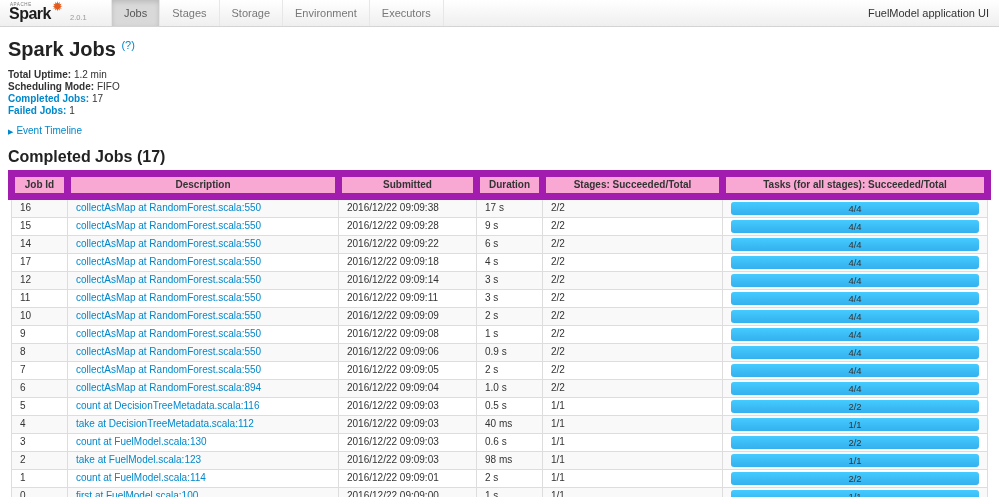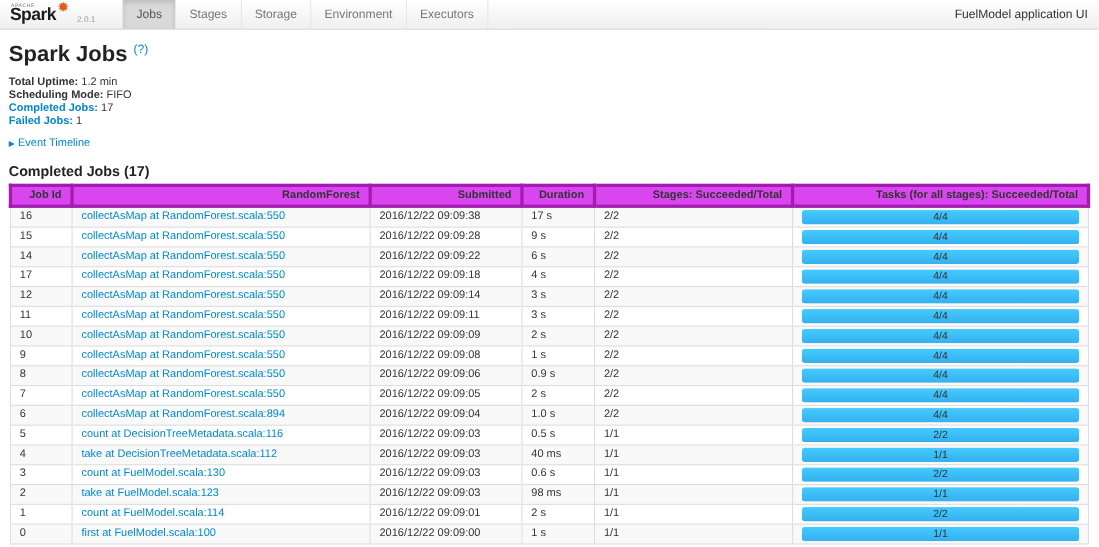--- a/index.html
+++ b/index.html
@@ -38,26 +38,26 @@
   
   .content { padding: 0 8px; }
   .page-title { font-size: 20px; font-weight: bold; color: #222; margin: 11px 0 8px 0; }
   .help-link { font-size: 11px; color: #0088cc; vertical-align: 7px; cursor: pointer; font-weight: normal; }
   .summary { list-style: none; margin: 0 0 8px 0; padding: 0; font-size: 10px; }
   .summary li { line-height: 12px; }
   .summary strong { font-weight: bold; color: #333; }
   .summary .link-label { color: #0088cc; cursor: pointer; text-align: center; }
   .event-timeline { color: #0088cc; font-size: 10px; margin: 4px 0 2px 0; cursor: pointer; }
   .event-timeline .arrow { font-size: 7px; margin-right: 3px; }
-  .section-title { font-size: 13px; font-weight: bold; color: #222; margin: 12px 0 4px 0; }
+  .section-title { font-size: 16px; font-weight: bold; color: #222; margin: 12px 0 4px 0; }
   
   table.jobs { width: 100%; border-collapse: collapse; border: 1px solid #dddddd; font-size: 10px; table-layout: fixed; }
   table.jobs th {
-    text-align: right; font-weight: bold; font-size: 10px;
-    padding: 2px 8px; border: 3px solid #a21caf; background: #d946ef;
+    text-align: center; font-weight: bold; font-size: 10px;
+    padding: 2px 8px; border: 7px solid #a21caf; background: #f9a8d4;
     cursor: pointer; line-height: 11.5px;
   }
   table.jobs td {
     padding: 2px 8px; line-height: 11.5px;
     border-left: 1px solid #dddddd; border-right: 1px solid #dddddd; border-top: 1px solid #dddddd;
     overflow: hidden; white-space: nowrap;
   }
   table.jobs tbody tr:nth-child(odd) { background: #f9f9f9; }
   a, .joblink { color: #0088cc; text-decoration: none; cursor: pointer; }
   td.task-cell { padding: 1px 2px; }
@@ -114,21 +114,21 @@
       <col style="width:56px">
         <col style="width:271px">
         <col style="width:138px">
       <col style="width:66px">
         <col style="width:180px">
         <col>
     </colgroup>
     <thead>
         <tr>
           <th>Job Id</th>
-          <th>RandomForest</th>
+          <th>Description</th>
           <th>Submitted</th>
           <th>Duration</th>
           <th>Stages: Succeeded/Total</th>
           <th>Tasks (for all stages): Succeeded/Total</th>
         </tr>
       </thead>
     <tbody>
         <tr>
           <td>16</td>
           <td><a href="#">collectAsMap at RandomForest.scala:550</a></td>

